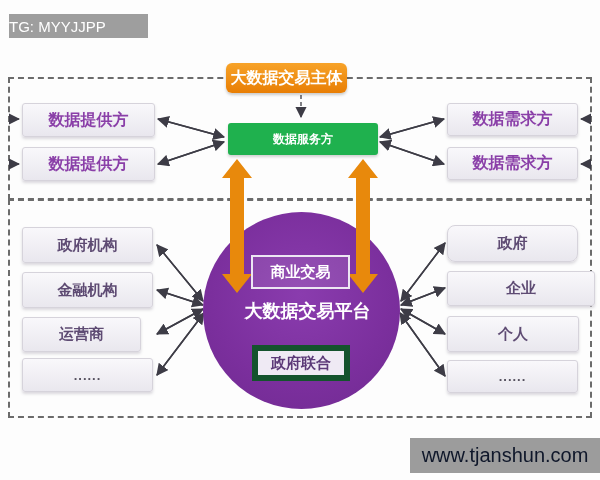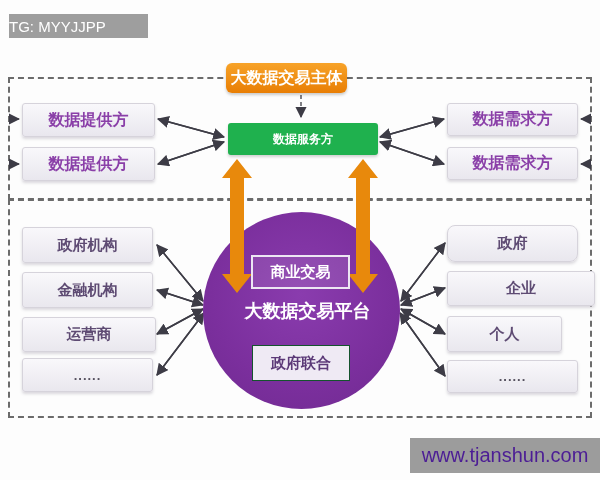--- a/index.html
+++ b/index.html
@@ -32,29 +32,29 @@
   #platform-circle{position:absolute;left:203px;top:212px;width:197px;height:197px;
         border-radius:50%;background:radial-gradient(circle at 50% 42%,#8a3cae 0%,#7b2f9d 60%,#6f2a90 100%);}
   #platform-title{position:absolute;left:203px;top:299px;width:197px;text-align:center;
         color:#fff;font-weight:bold;font-size:18px;margin-left:6px;}
   #inner-top-box{position:absolute;left:251px;top:243px;width:99px;height:34px;
         display:flex;align-items:center;justify-content:center;
         background:rgba(255,255,255,0.10);border:2px solid #ece6f3;
         color:#fff;font-weight:bold;font-size:15px;box-sizing:border-box;margin-top:12px;}
   #inner-bottom-box{position:absolute;left:252px;top:345px;width:98px;height:36px;
         display:flex;align-items:center;justify-content:center;
-        background:#efeaf4;border:1px solid #14532d;color:#5c3a78;
+        background:#efeaf4;border:6px solid #14532d;color:#5c3a78;
         font-weight:bold;font-size:15px;box-sizing:border-box;}
 
   .big-arrow{position:absolute;left:0;top:0;}
 
   .wm-top{position:absolute;left:9px;top:14px;width:139px;height:24px;background:#9e9e9e;
         color:#fff;font-size:15px;display:flex;align-items:center;box-sizing:border-box;}
   .wm-bottom{position:absolute;left:410px;top:438px;width:190px;height:35px;background:#9c9c9c;
-        color:#4c1d95;font-size:20px;display:flex;align-items:center;justify-content:center;}
+        color:#0f172a;font-size:20px;display:flex;align-items:center;justify-content:center;}
 
   svg.layer{position:absolute;left:0;top:0;pointer-events:none;}
 </style>
 </head>
 <body>
 
 <div id="stage">
 
   <div id="dash-top" class="dashed-rect"></div>
   <div id="dash-bottom" class="dashed-rect"></div>
@@ -127,34 +127,34 @@
     <span>数据需求方</span>
   </div>
 
 
   <div class="node dark" style="left:22px;top:227px;width:131px;height:36px;">
     <span>政府机构</span>
   </div>
   <div class="node dark" style="left:22px;top:272px;width:131px;height:36px;">
     <span>金融机构</span>
   </div>
-  <div class="node dark" style="left:22px;top:317px;width:134px;height:35px;">
+  <div class="node dark" style="left:22px;top:317px;width:119px;height:35px;">
     <span>运营商</span>
   </div>
   <div class="node dots" style="left:22px;top:358px;width:131px;height:34px;">
     <span>......</span>
   </div>
 
   <div class="node dark" style="left:447px;top:225px;width:131px;height:37px;border-radius:8px;">
     <span>政府</span>
   </div>
   <div class="node dark" style="left:447px;top:271px;width:148px;height:35px;">
     <span>企业</span>
   </div>
-  <div class="node dark" style="left:447px;top:316px;width:115px;height:36px;align-items:center;">
+  <div class="node dark" style="left:447px;top:316px;width:132px;height:36px;align-items:center;">
     <span>个人</span>
   </div>
   <div class="node dots" style="left:447px;top:360px;width:131px;height:33px;">
     <span>......</span>
   </div>
 
   <div id="inner-top-box">
     <span>商业交易</span>
   </div>
   <div id="platform-title">大数据交易平台</div>

